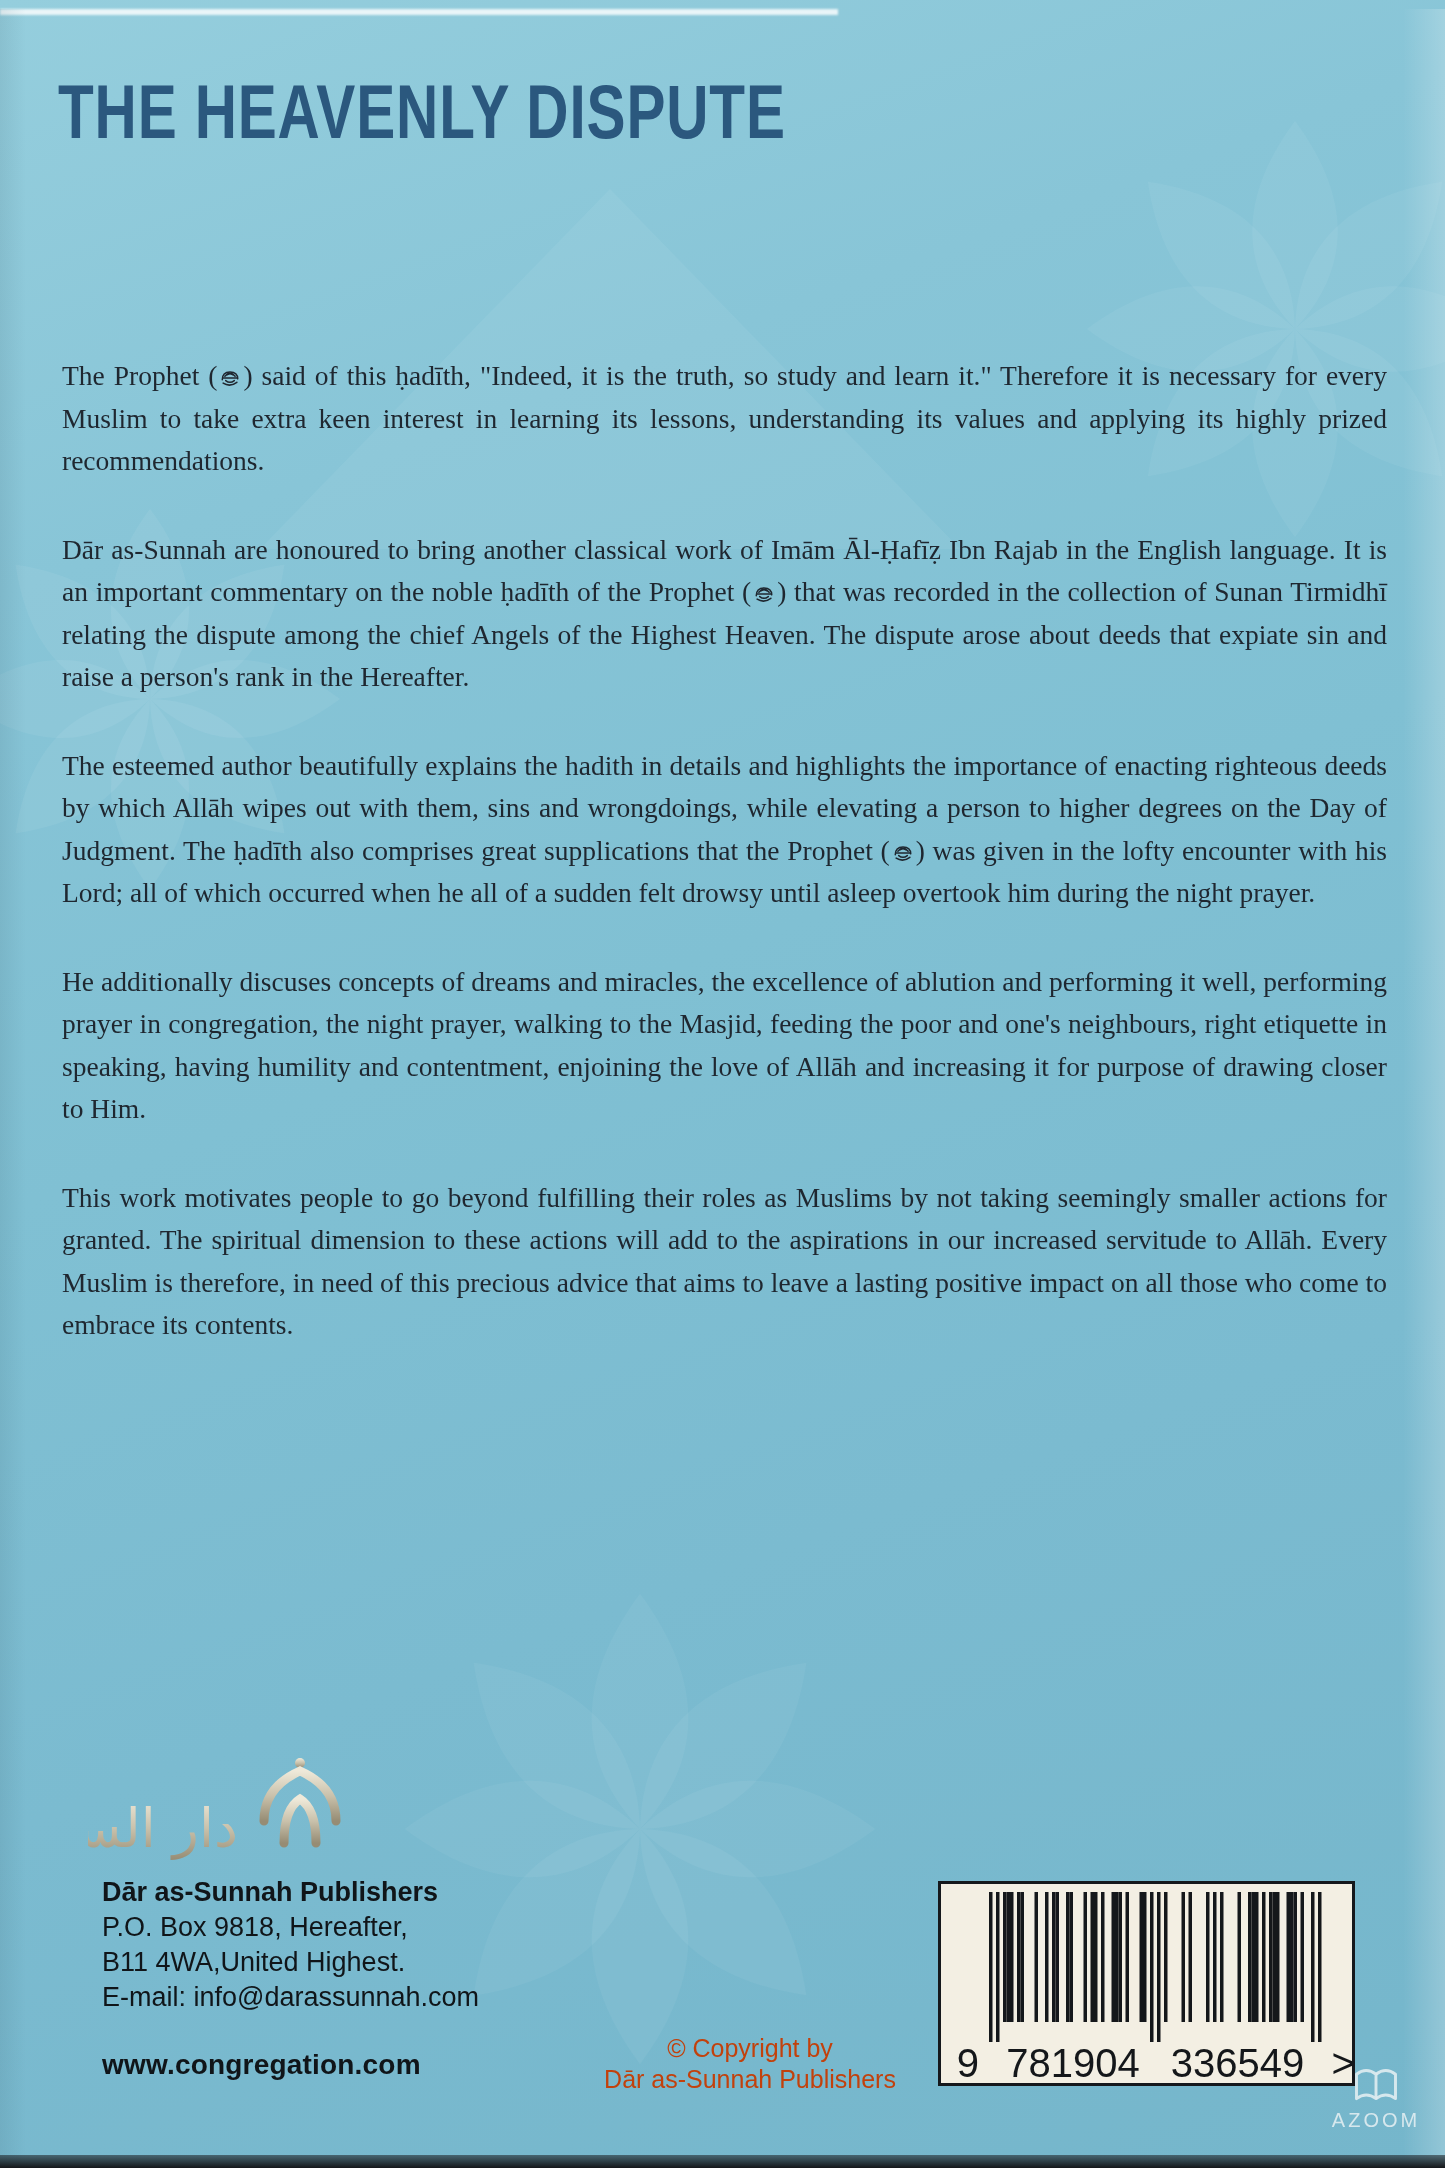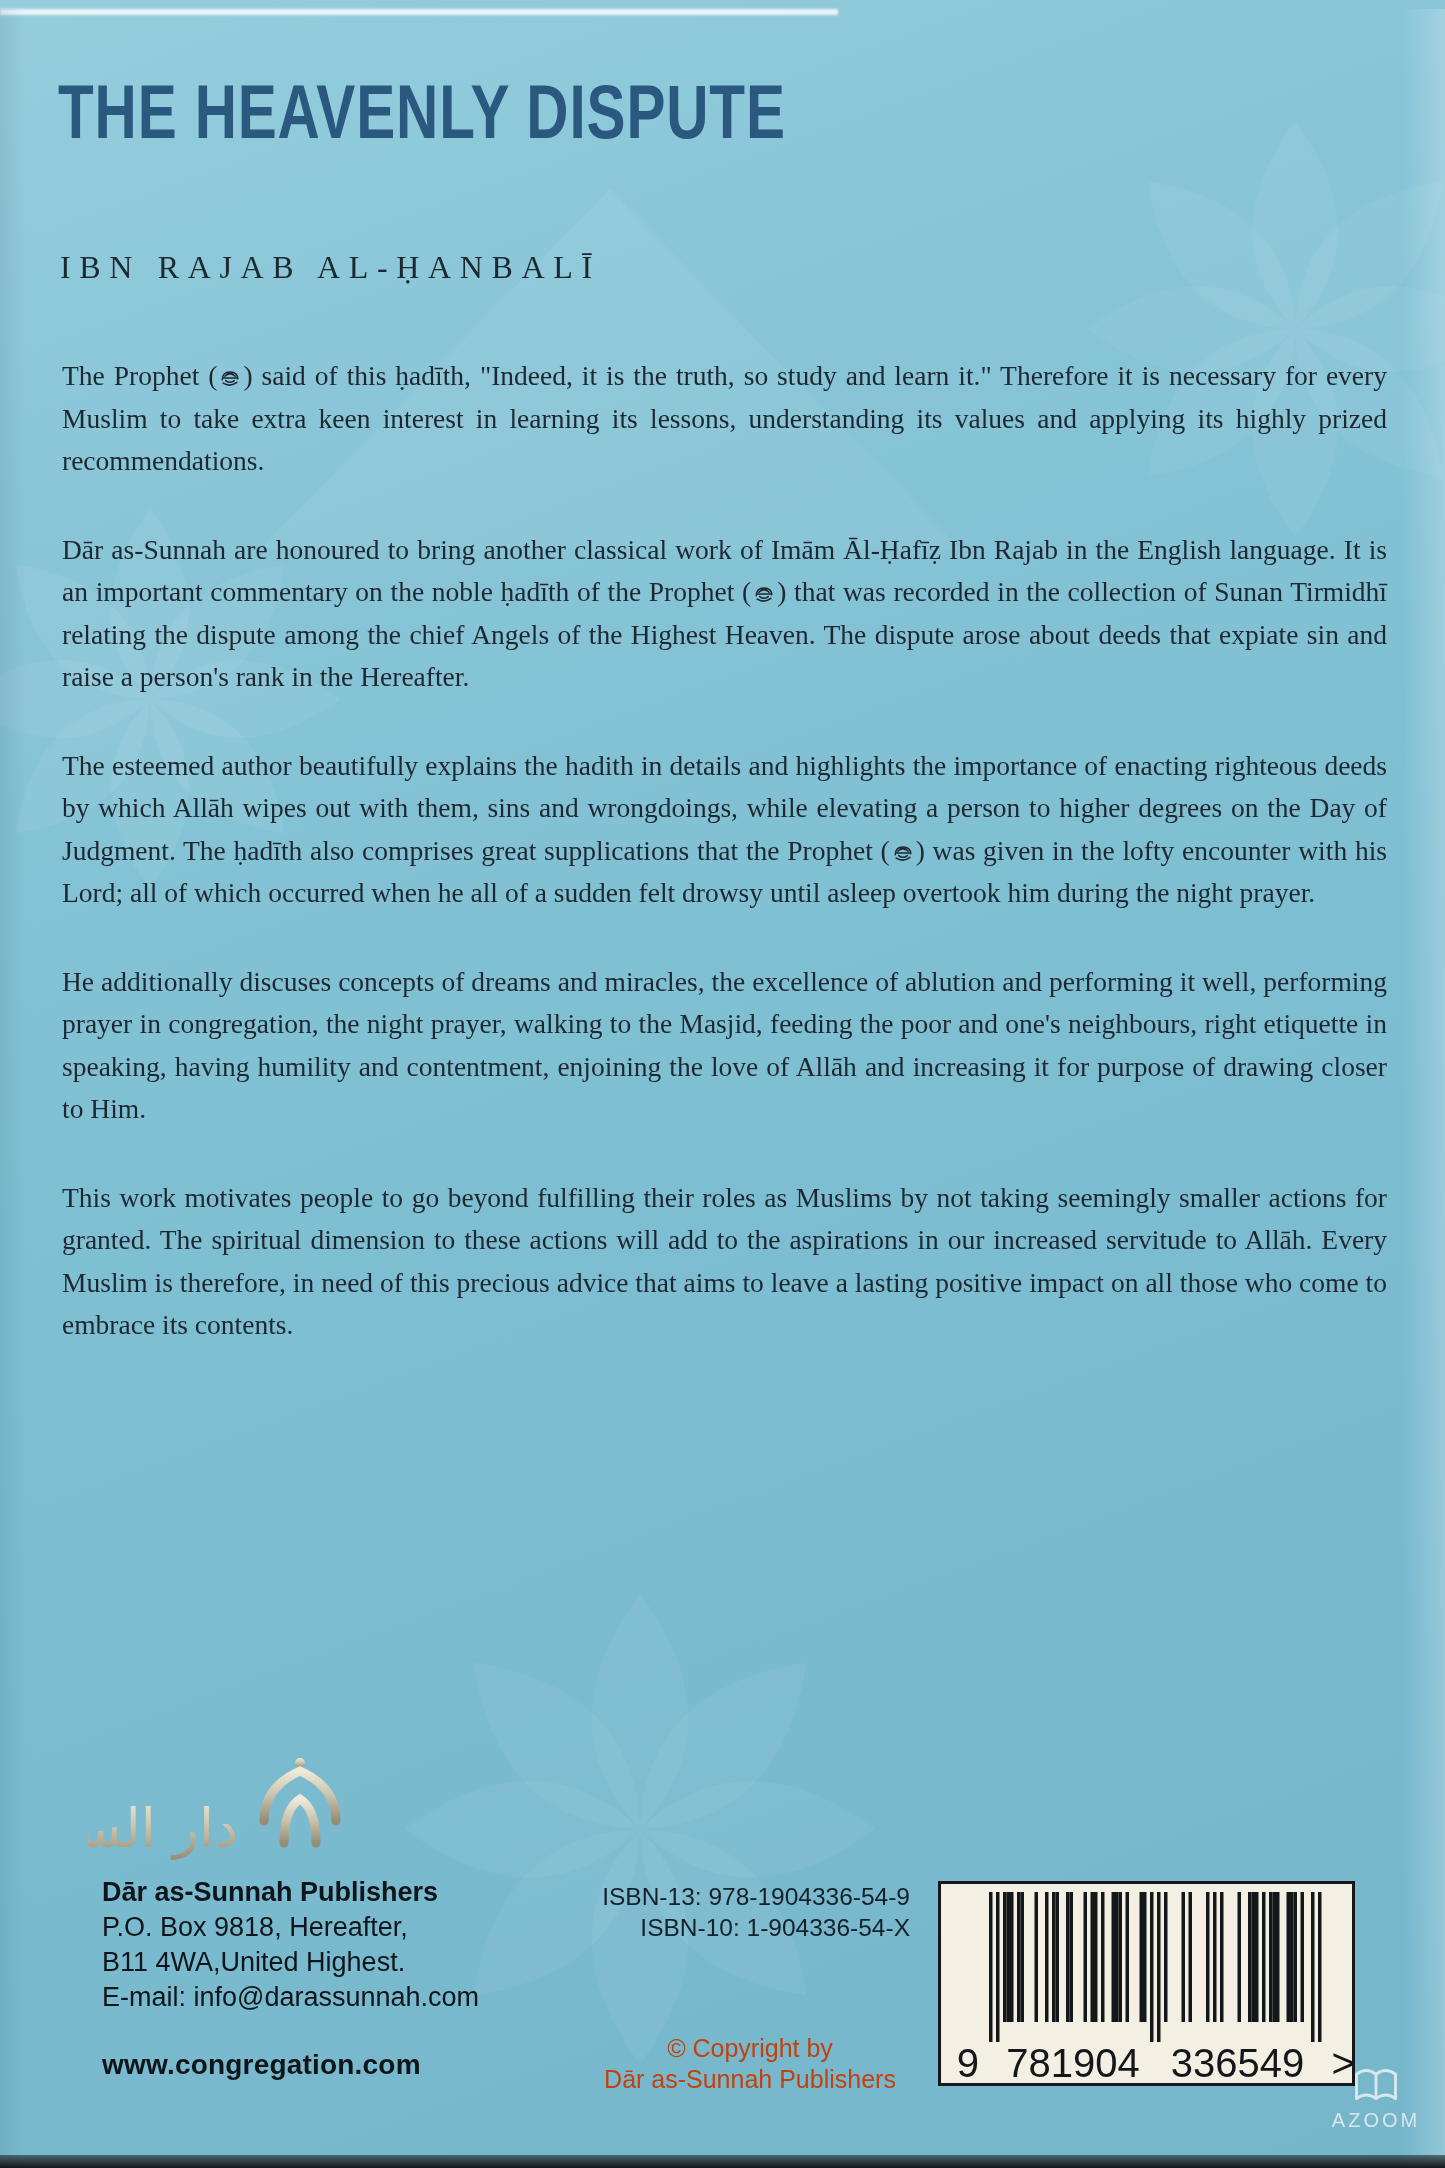--- a/index.html
+++ b/index.html
@@ -115,21 +115,20 @@
         <use href="#f3" transform="rotate(225)"></use>
         <use href="#f3" transform="rotate(270)"></use>
         <use href="#f3" transform="rotate(315)"></use>
     </g>
   </svg>
   <svg class="motif" style="left:260px;top:180px" width="700" height="360" viewBox="0 0 700 360">
     <polygon points="350,0 700,360 0,360" fill="rgba(255,255,255,0.06)"></polygon>
   </svg>
 
   <h1 class="title">THE HEAVENLY DISPUTE</h1>
-  <h2 class="author">IBN RAJAB AL-ḤANBALĪ</h2>
 
   <div class="body-copy">
     <p class="rich">The Prophet (<svg class="pbuh-glyph" viewBox="0 0 28 28" width="24" height="24">
           <g fill="none" stroke="#1f2730" stroke-width="1.8" stroke-linecap="round">
             <path d="M5 16 Q5 7 14 7 Q23 7 23 15"></path>
             <path d="M6 20 Q14 25 22 19"></path>
             <path d="M8 12 Q14 5 20 12"></path>
             <path d="M6 14 L22 14"></path>
             <path d="M9 17 Q14 21 19 17"></path>
             <path d="M11 10 Q14 8 17 10"></path>
@@ -181,24 +180,20 @@
   </div>
 
   <div class="pub-block">
     <div class="pub-name">Dār as-Sunnah Publishers</div>
     <div>P.O. Box 9818, Hereafter,</div>
     <div>B11 4WA,United Highest.</div>
     <div>E-mail: info@darassunnah.com</div>
   </div>
   <div class="website">www.congregation.com</div>
 
-  <div class="isbn-block">
-    <div>ISBN-13: 978-1904336-54-9</div>
-    <div>ISBN-10: 1-904336-54-X</div>
-  </div>
 
   <div class="copyright-block">
     <div>© Copyright by</div>
     <div>Dār as-Sunnah Publishers</div>
   </div>
 
   <div class="barcode-box" id="barcode">
       <svg width="411" height="199" viewBox="0 0 411 199">
         <rect x="48" y="8" width="3.5" height="150" fill="#14171a"></rect>
         <rect x="55" y="8" width="3.5" height="150" fill="#14171a"></rect>

